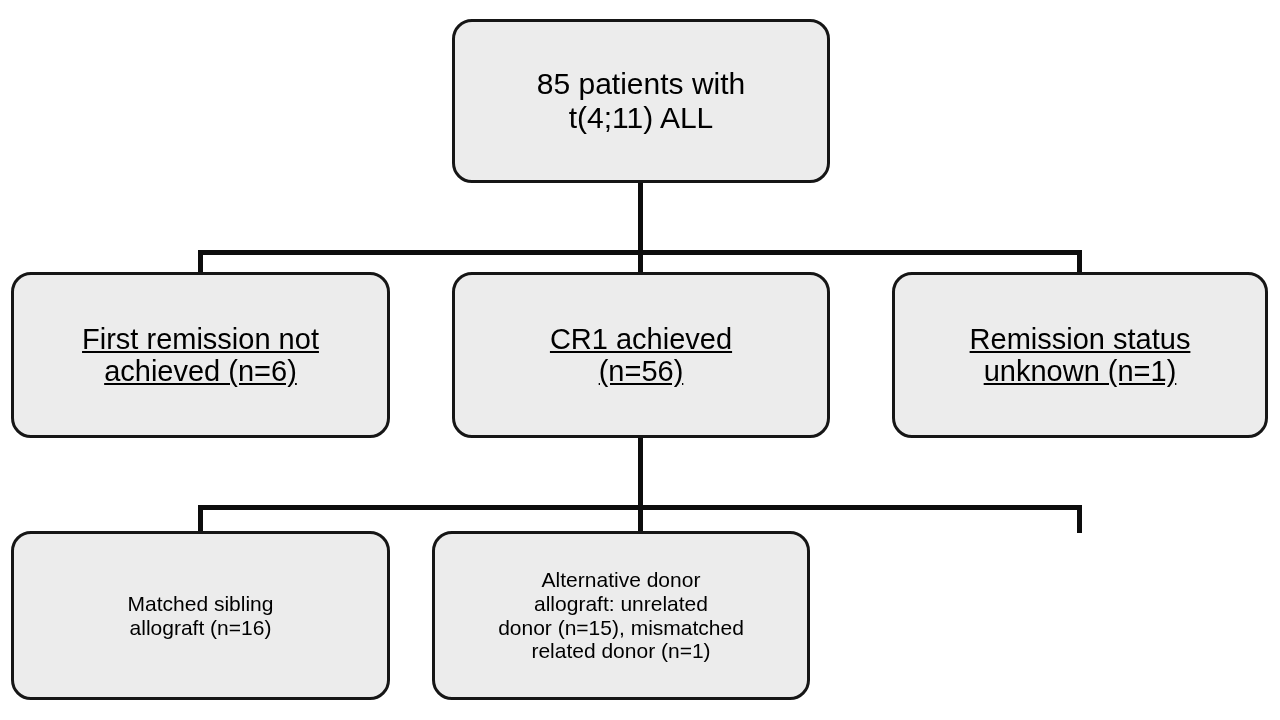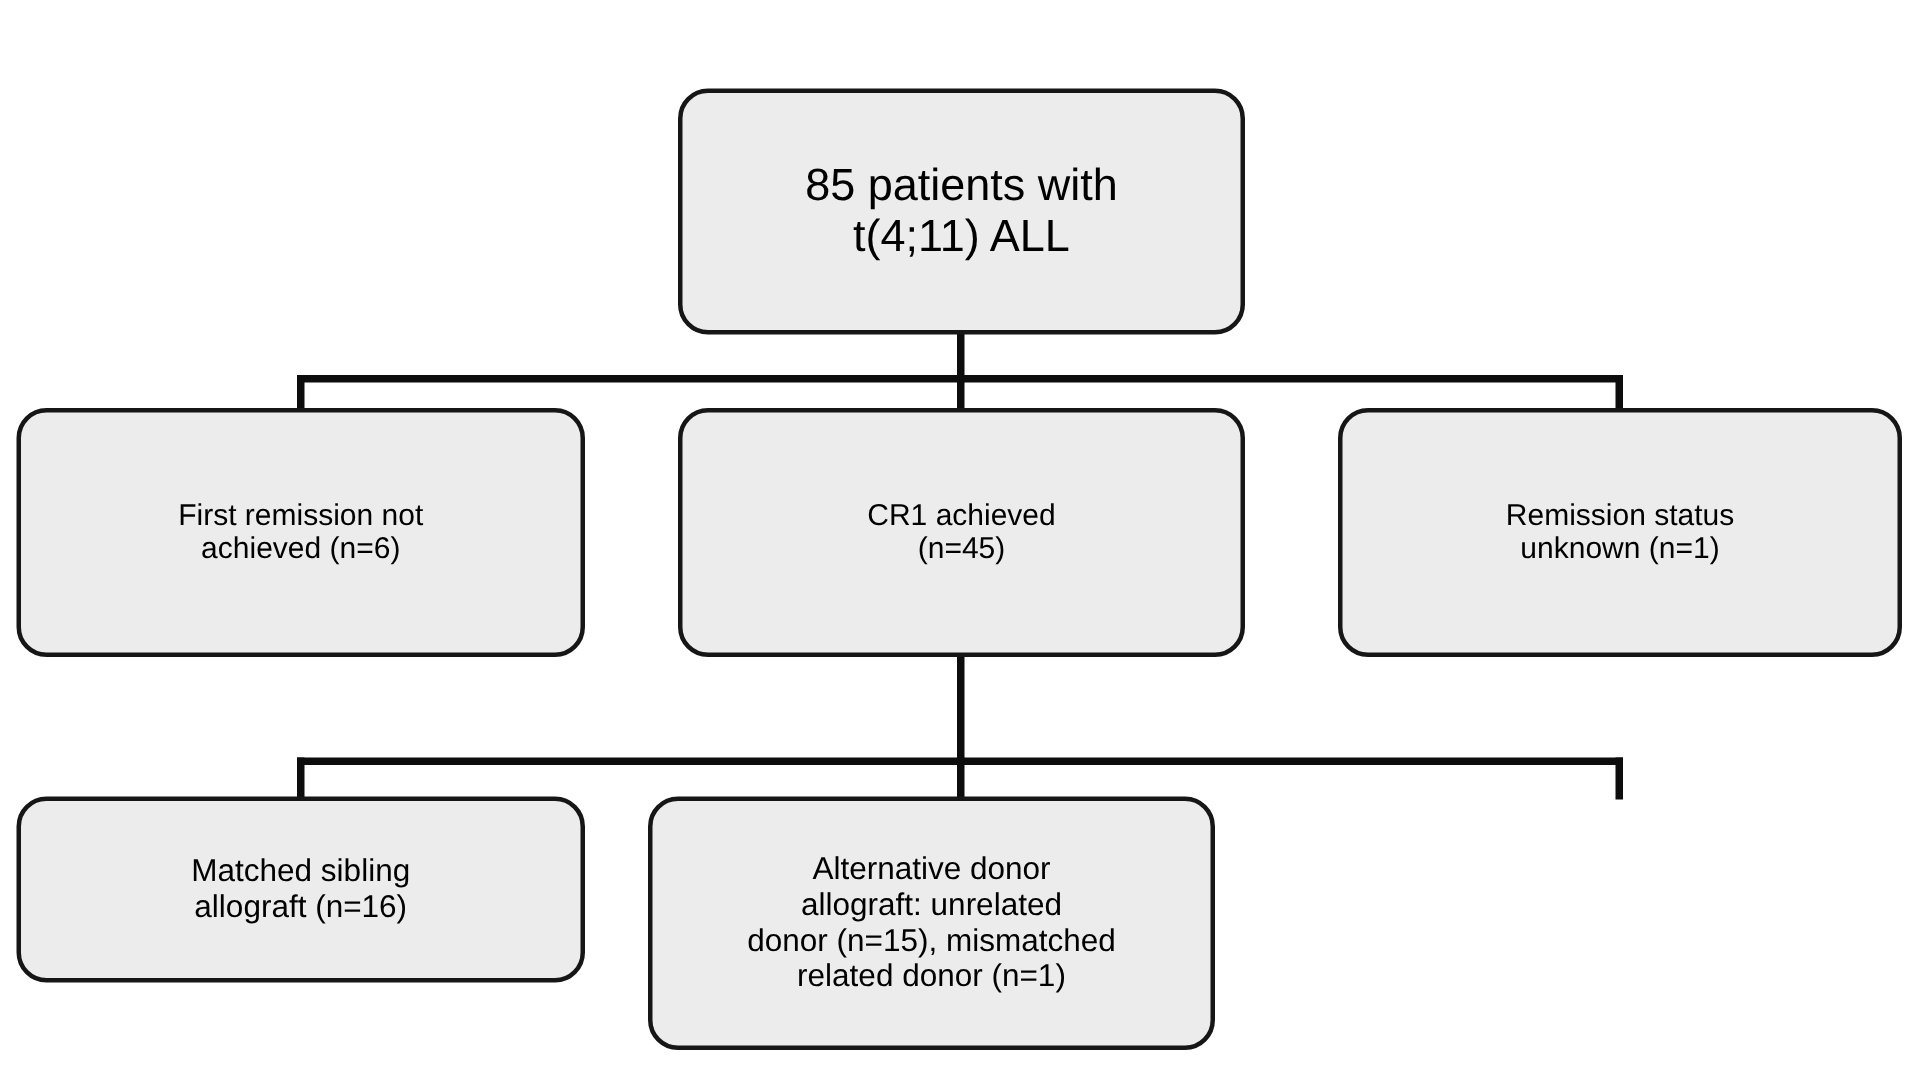--- a/index.html
+++ b/index.html
@@ -24,21 +24,21 @@
     display: flex;
     align-items: center;
     justify-content: center;
     text-align: center;
     color: #000000;
     line-height: 1.12;
     z-index: 2;
     white-space: pre-line;
   }
   .node.big  { font-size: 30px; }
-  .node.mid  { font-size: 20px; }
+  .node.mid  { font-size: 29px; text-decoration: underline; }
   .node.small{ font-size: 21px; }
 
   
   .conn-v {
     position: absolute;
     background: #0d0d0d;
     width: 5px;
     z-index: 1;
   }
   .conn-h {
@@ -46,45 +46,45 @@
     background: #0d0d0d;
     height: 5px;
     z-index: 1;
   }
 </style>
 </head>
 <body>
 
 <div id="figure">
 
-  <div class="node big" style="left:452px; top:19px; width:378px; height:164px;margin-top:40px;">85 patients with
+  <div class="node big" style="left:452px; top:19px; width:378px; height:164px;">85 patients with
 t(4;11) ALL</div>
 
   <div class="conn-v" style="left:638px; top:183px; height:72px;"></div>
   <div class="conn-h" style="left:198px; top:250px; width:884px;"></div>
   <div class="conn-v" style="left:198px; top:250px; height:24px;"></div>
   <div class="conn-v" style="left:638px; top:250px; height:24px;"></div>
   <div class="conn-v" style="left:1077px; top:250px; height:24px;"></div>
 
   <div class="node mid" style="left:11px; top:272px; width:379px; height:166px;">First remission not
 achieved (n=6)</div>
 
   <div class="node mid" style="left:452px; top:272px; width:378px; height:166px;">CR1 achieved
-(n=45)</div>
+(n=56)</div>
 
   <div class="node mid" style="left:892px; top:272px; width:376px; height:166px;">Remission status
 unknown (n=1)</div>
 
   <div class="conn-v" style="left:638px; top:438px; height:72px;"></div>
   <div class="conn-h" style="left:198px; top:505px; width:884px;"></div>
   <div class="conn-v" style="left:198px; top:505px; height:28px;"></div>
   <div class="conn-v" style="left:638px; top:505px; height:28px;"></div>
   <div class="conn-v" style="left:1077px; top:505px; height:28px;"></div>
 
-  <div class="node small" style="left:11px; top:531px; width:379px; height:124px;">Matched sibling
+  <div class="node small" style="left:11px; top:531px; width:379px; height:169px;">Matched sibling
 allograft (n=16)</div>
 
   <div class="node small" style="left:432px; top:531px; width:378px; height:169px;">Alternative donor
 allograft: unrelated
 donor (n=15), mismatched
 related donor (n=1)</div>
 
 
 </div>
 

